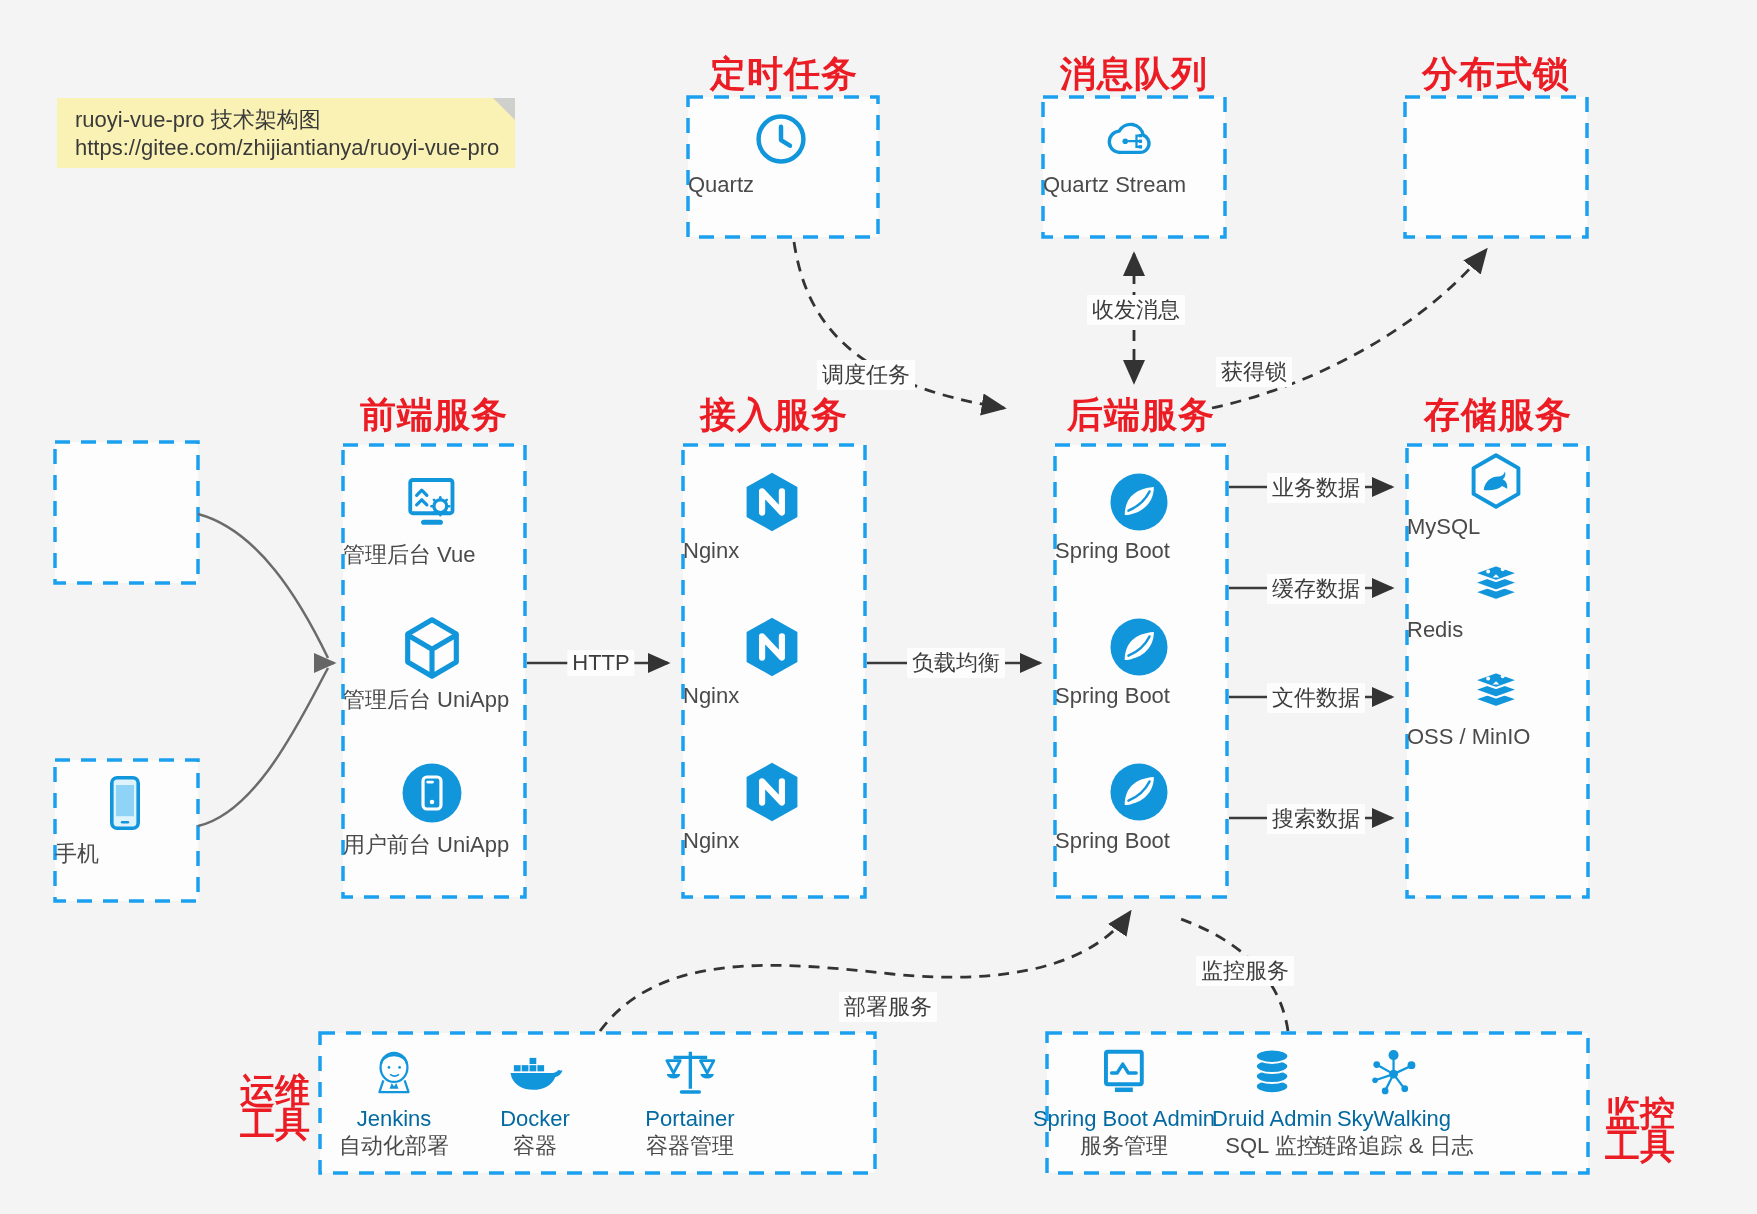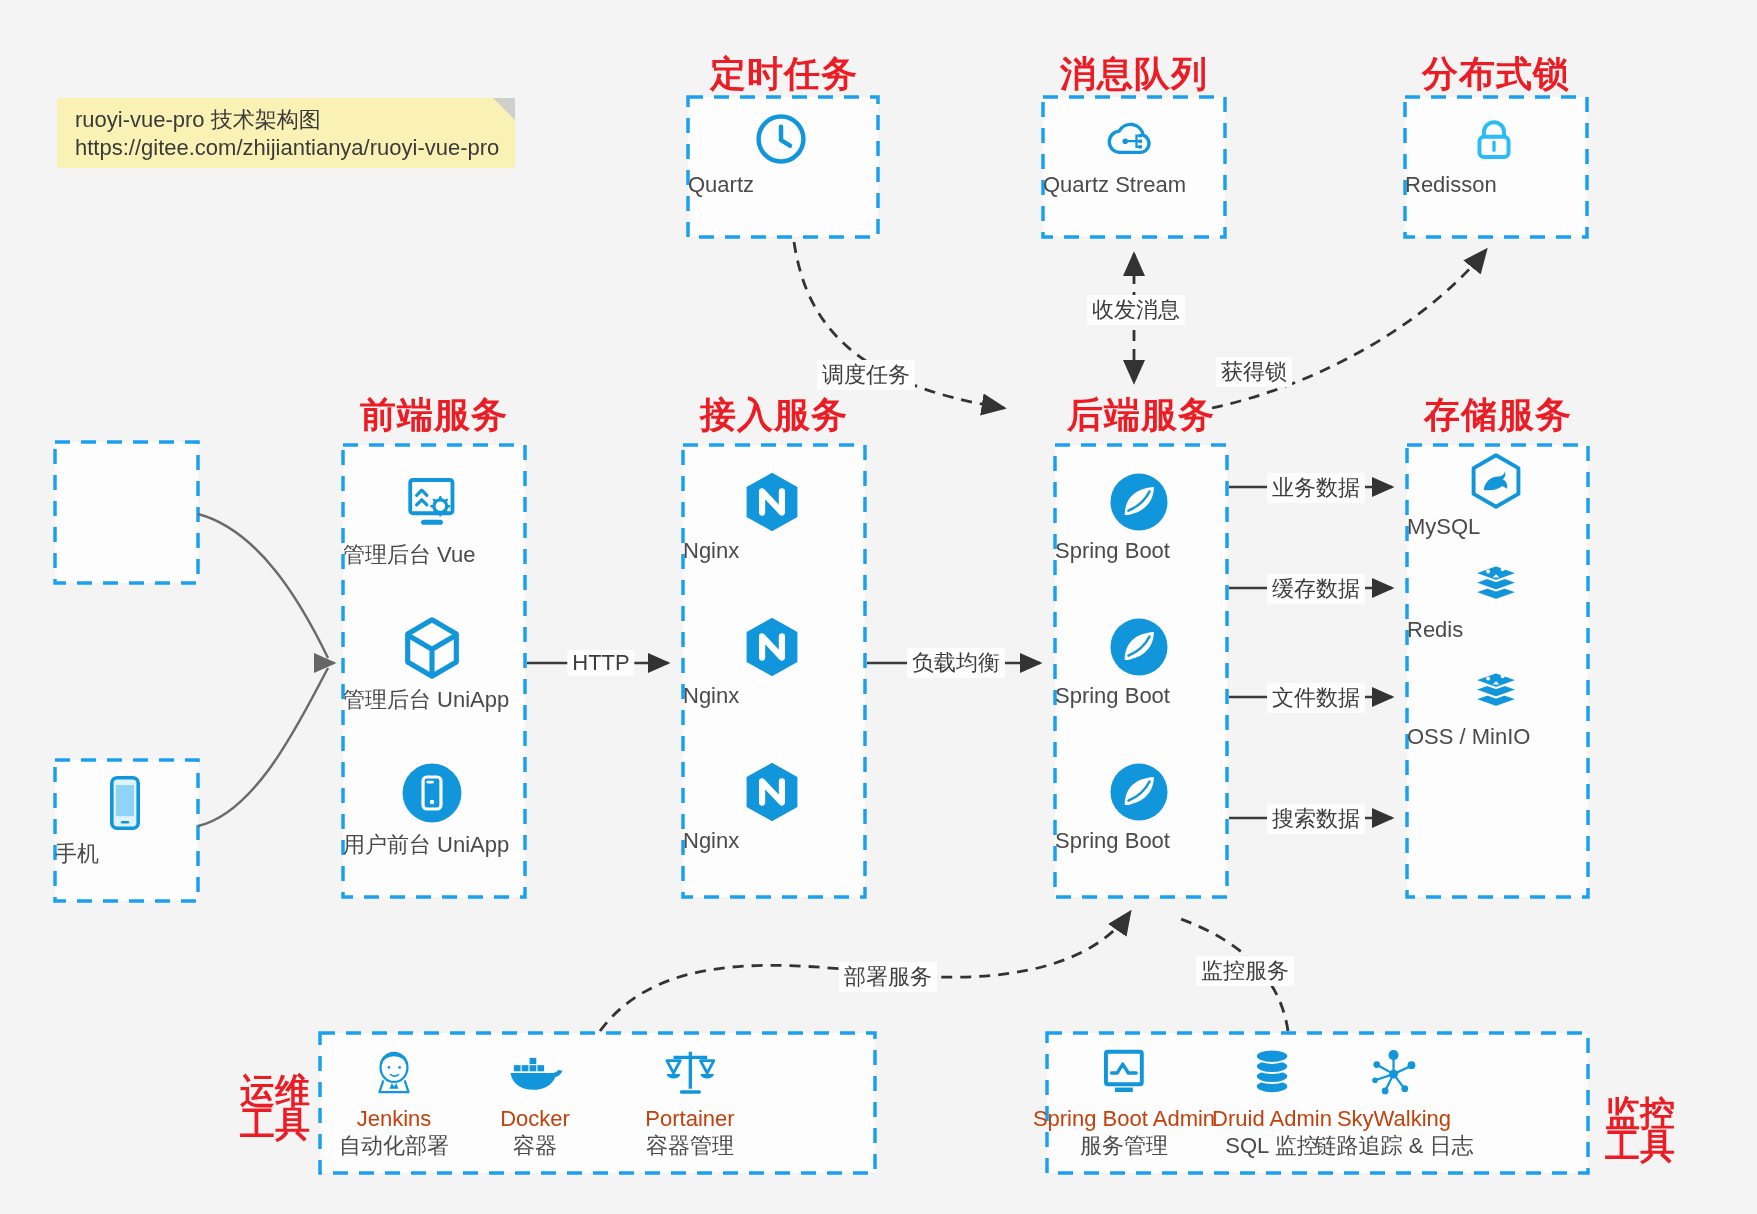--- a/index.html
+++ b/index.html
@@ -20,21 +20,21 @@
           font-size:36px;letter-spacing:1px;}
   .side-label{position:absolute;width:80px;text-align:center;color:#ec1c24;font-weight:bold;
           font-size:35px;line-height:33px;}
 
   .gbox{position:absolute;box-sizing:border-box;}
   .node{position:absolute;left:0;right:4px;}
   .node svg{display:block;margin:0 auto;}
   .nlabel{margin-top:5px;font-size:22px;color:#4a4a4a;white-space:nowrap;}
   .bnode{position:absolute;text-align:center;transform:translateX(-50%);}
   .bnode svg{display:block;margin:0 auto;}
-  .bname{margin-top:4px;font-size:22px;line-height:27px;color:#c2410c;white-space:nowrap;}
+  .bname{margin-top:4px;font-size:22px;line-height:27px;color:#0369a1;white-space:nowrap;}
   .bdesc{font-size:22px;line-height:27px;color:#4a4a4a;white-space:nowrap;}
 
   .elabel{position:absolute;transform:translate(-50%,-50%);background:#fdfdfe;padding:0 5px;
           font-size:22px;color:#3d3d3d;white-space:nowrap;}
 </style>
 </head>
 <body>
 
 <div class="canvas">
 
@@ -96,30 +96,20 @@
           <circle cx="38" cy="54" r="5" fill="#1296db"></circle>
           <path d="M43 54 H58 M58 54 V44 H63 M58 54 V64 H63 M58 54 H63" stroke="#1296db" stroke-width="4" fill="none"></path>
           <rect x="62" y="41" width="6" height="6" fill="#1296db"></rect>
           <rect x="62" y="51" width="6" height="6" fill="#1296db"></rect>
           <rect x="62" y="61" width="6" height="6" fill="#1296db"></rect>
         </svg>
         <div class="nlabel">Quartz Stream</div>
       </div>
     </div>
 
-    <div class="gbox" style="left:1405px;top:97px;width:182px;height:140px;">
-      <div class="node" style="top:14px;">
-        <svg width="56" height="56" viewBox="0 0 100 100">
-          <path d="M32 46 V38 A18 18 0 0 1 68 38 V46" fill="none" stroke="#2cbcf5" stroke-width="7"></path>
-          <rect x="24" y="46" width="52" height="36" rx="8" fill="none" stroke="#2cbcf5" stroke-width="7"></rect>
-          <path d="M50 56 V70" stroke="#2cbcf5" stroke-width="6" stroke-linecap="round"></path>
-        </svg>
-        <div class="nlabel">Redisson</div>
-      </div>
-    </div>
 
     <div class="gbox" style="left:343px;top:445px;width:182px;height:452px;">
       <div class="node" style="top:26px;">
         <svg width="64" height="64" viewBox="0 0 100 100">
           <rect x="16" y="14" width="66" height="52" rx="4" fill="none" stroke="#1296db" stroke-width="6"></rect>
           <path d="M26 38 L34 30 L42 38" fill="none" stroke="#1296db" stroke-width="5" stroke-linecap="round" stroke-linejoin="round"></path>
           <path d="M26 53 L34 45 L42 53" fill="none" stroke="#1296db" stroke-width="5" stroke-linecap="round" stroke-linejoin="round"></path>
           <circle cx="63" cy="55" r="10" fill="#fdfdfe" stroke="#1296db" stroke-width="5"></circle>
           <g stroke="#1296db" stroke-width="4" stroke-linecap="round">
             <path d="M63 41 V45 M63 65 V69 M49 55 H53 M73 55 H77 M53 45 l3 3 M73 45 l-3 3 M53 65 l3 -3 M73 65 l-3 -3"></path>
@@ -373,17 +363,17 @@
   <div class="labels-layer">
     <div class="elabel" style="left:601px;top:663px;">HTTP</div>
     <div class="elabel" style="left:956px;top:663px;">负载均衡</div>
     <div class="elabel" style="left:1316px;top:488px;">业务数据</div>
     <div class="elabel" style="left:1316px;top:589px;">缓存数据</div>
     <div class="elabel" style="left:1316px;top:698px;">文件数据</div>
     <div class="elabel" style="left:1316px;top:819px;">搜索数据</div>
     <div class="elabel" style="left:866px;top:375px;">调度任务</div>
     <div class="elabel" style="left:1136px;top:310px;">收发消息</div>
     <div class="elabel" style="left:1254px;top:372px;">获得锁</div>
-    <div class="elabel" style="left:888px;top:977px;">部署服务</div>
+    <div class="elabel" style="left:888px;top:1007px;">部署服务</div>
     <div class="elabel" style="left:1245px;top:971px;">监控服务</div>
   </div>
 
 </div>
 
 </body></html>

